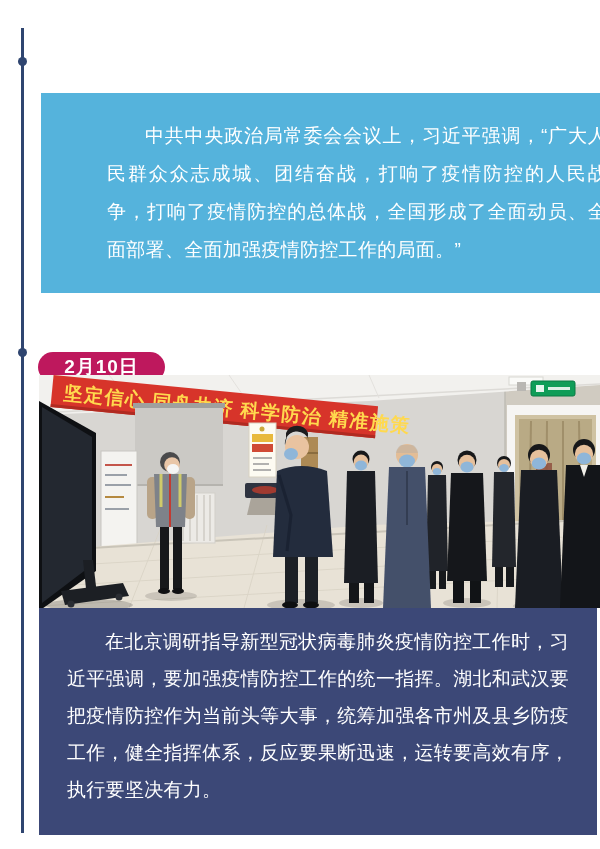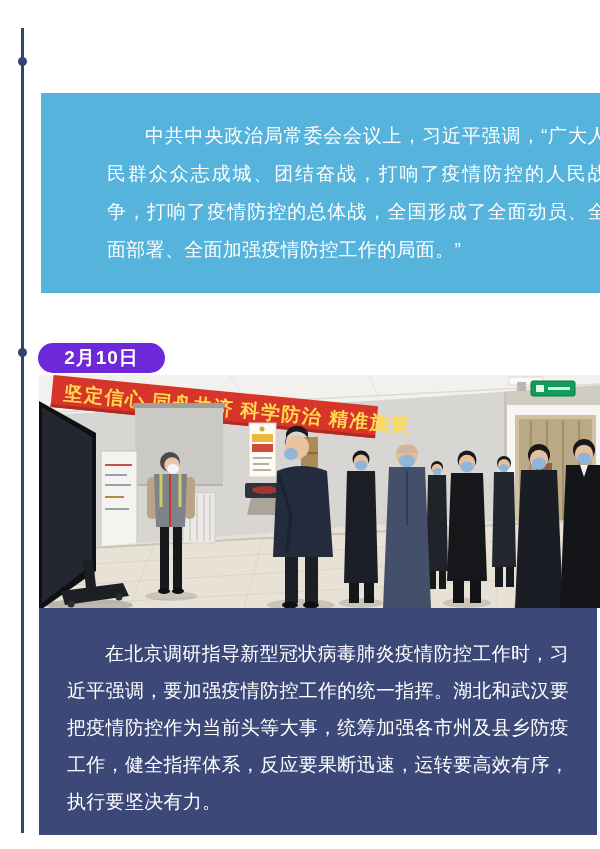--- a/index.html
+++ b/index.html
@@ -9,30 +9,30 @@
   }
   .tl-line{position:absolute;left:21px;top:28px;width:3px;height:805px;background:#2f4570;}
   .tl-dot{position:absolute;width:9px;height:9px;border-radius:50%;background:#2f4570;left:18px;}
   .dot1{top:57px;}
   .dot2{top:348px;}
   .badge{
     position:absolute;left:38px;height:30px;border-radius:16px;color:#ffffff;
     font-weight:bold;font-size:19px;line-height:30px;text-align:center;letter-spacing:1px;
   }
   .badge1{top:51px;width:113px;background:#55b3dc;}
-  .badge2{top:343px;width:127px;background:#6d28d9;text-align:center;}
+  .badge2{top:352px;width:127px;background:#be185d;text-align:center;}
   .textbox{position:absolute;color:#ffffff;}
   .box1{top:93px;left:41px;width:556px;height:200px;background:#55b3dc;padding-left:38px;}
   .box2{top:608px;left:39px;width:558px;height:227px;background:#3c4877;}
   .textbox p{
     margin:0;text-indent:2em;text-align:justify;letter-spacing:0.3px;
     font-size:19px;color:#ffffff;
   }
   .box1 p{padding:24px 28px;line-height:38px;}
-  .box2 p{padding:27px 28px;line-height:37px;}
+  .box2 p{padding:15px 28px;line-height:37px;}
   .photo{position:absolute;top:375px;left:39px;width:561px;height:233px;overflow:hidden;background:#d8d6d2;}
   .photo svg{display:block;}
 </style>
 </head>
 <body>
 
 <div class="page">
 
   <div class="tl-line"></div>
   <div class="tl-dot dot1"></div>

